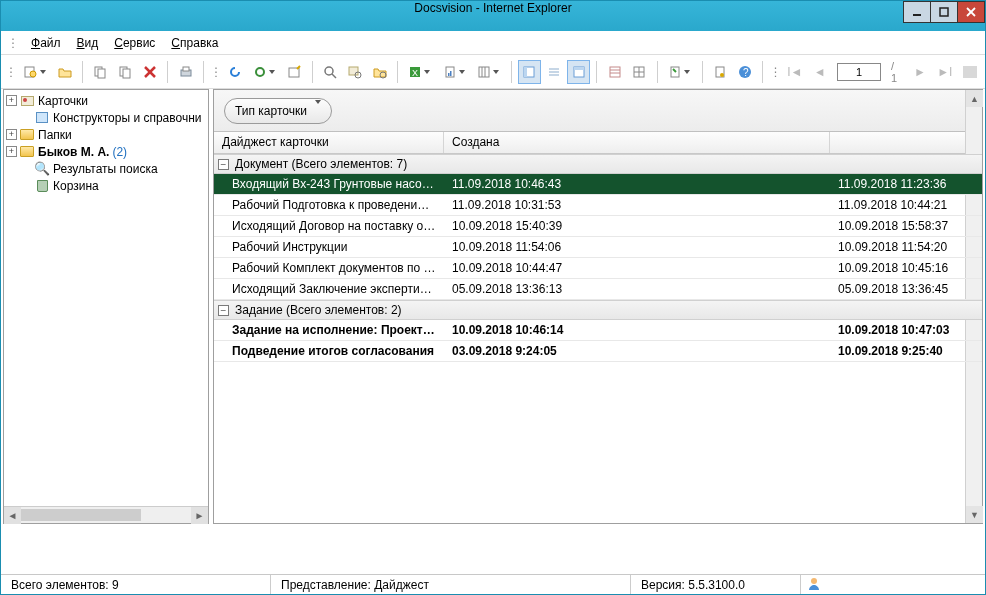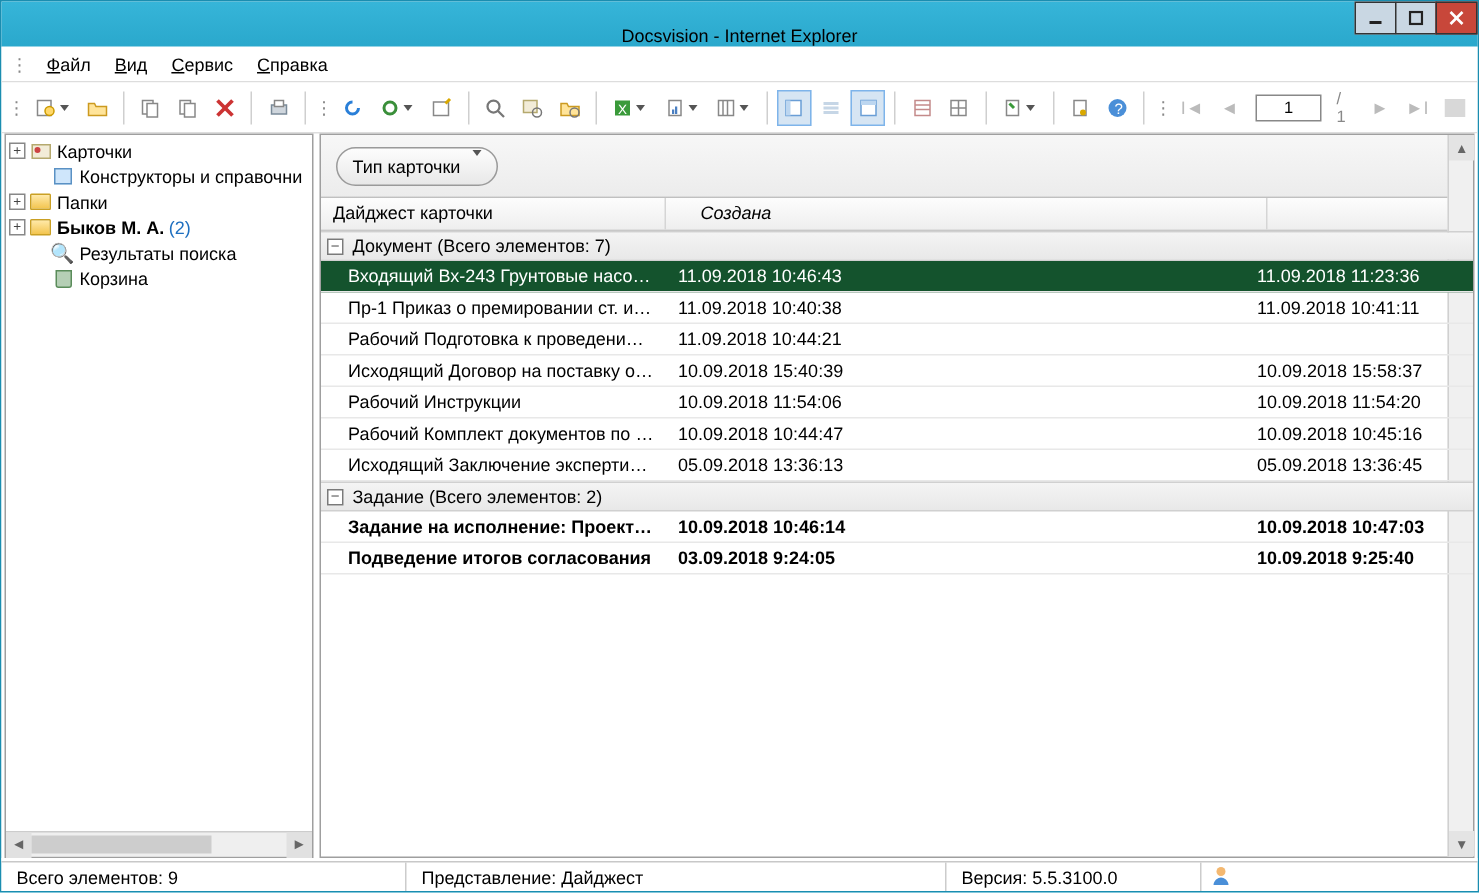--- a/index.html
+++ b/index.html
@@ -18,21 +18,21 @@
     height: 595px;
     border: 1px solid #1a8db0;
     background: #fff;
     display: flex;
     flex-direction: column;
   }
   .titlebar {
     height: 30px;
     background: linear-gradient(#36b5d9, #2aa8cc);
     display: flex;
-    align-items: flex-end;
+    align-items: flex-start;
     position: relative;
     color: #000;
   }
   .titlebar .title {
     flex: 1;
     text-align: center;
     font-size: 12px;
   }
   .titlebar .win-controls {
     display: flex;
@@ -225,31 +225,30 @@
     align-items: center;
     padding: 0 10px;
     gap: 8px;
     font-size: 12px;
   }
   .grid-header {
     height: 22px;
     background: linear-gradient(#fdfdfd,#eee);
     border-bottom: 1px solid #c8c8c8;
     display: flex;
-    gap: 15px;
   }
   .gh-col {
     border-right: 1px solid #d5d5d5;
     padding: 3px 8px;
     font-size: 12px;
     overflow: hidden;
     white-space: nowrap;
   }
   .col-digest { width: 230px; }
-  .col-created { width: 386px; font-style: italic; }
+  .col-created { width: 386px; }
   .col-modified { flex: 1; margin-top: 39px; }
   .grid-body {
     flex: 1;
     overflow: hidden;
     font-size: 12px;
     position: relative;
   }
   .group-row {
     height: 20px;
     background: linear-gradient(#f4f4f4,#e8e8e8);
@@ -308,20 +307,21 @@
     color: #666;
   }
   .grid-vscroll .arrow.down { position: absolute; bottom: 0; }
   .statusbar {
     height: 20px;
     background: #fff;
     border-top: 1px solid #c8c8c8;
     display: flex;
     align-items: center;
     font-size: 12px;
+    margin-top: 48px;
   }
   .statusbar .stat {
     padding: 0 10px;
     border-right: 1px solid #ccc;
     height: 100%;
     display: flex;
     align-items: center;
   }
   .statusbar .stat.first { width: 270px; }
   .statusbar .stat.repr { width: 360px; }
@@ -644,26 +644,22 @@
       <div class="group-row">
             <span class="gtoggle">−</span>
             <span>Документ (Всего элементов: 7)</span>
           </div>
           <div class="data-row selected">
             <div class="cell digest">Входящий Вх-243 Грунтовые насосы</div>
             <div class="cell created">11.09.2018 10:46:43</div>
             <div class="cell modified">11.09.2018 11:23:36</div>
           </div>
           <div class="data-row">
-            <div class="cell digest">Пр-1 Приказ о премировании ст. инж…</div>
-            <div class="cell created">11.09.2018 10:40:38</div>
-            <div class="cell modified">11.09.2018 10:41:11</div>
-          </div>
-          <div class="data-row">
             <div class="cell digest">Рабочий Подготовка к проведению се…</div>
+            <div class="cell created">11.09.2018 10:31:53</div>
             <div class="cell modified">11.09.2018 10:44:21</div>
           </div>
           <div class="data-row">
             <div class="cell digest">Исходящий Договор на поставку обор…</div>
             <div class="cell created">10.09.2018 15:40:39</div>
             <div class="cell modified">10.09.2018 15:58:37</div>
           </div>
           <div class="data-row">
             <div class="cell digest">Рабочий Инструкции</div>
             <div class="cell created">10.09.2018 11:54:06</div>

